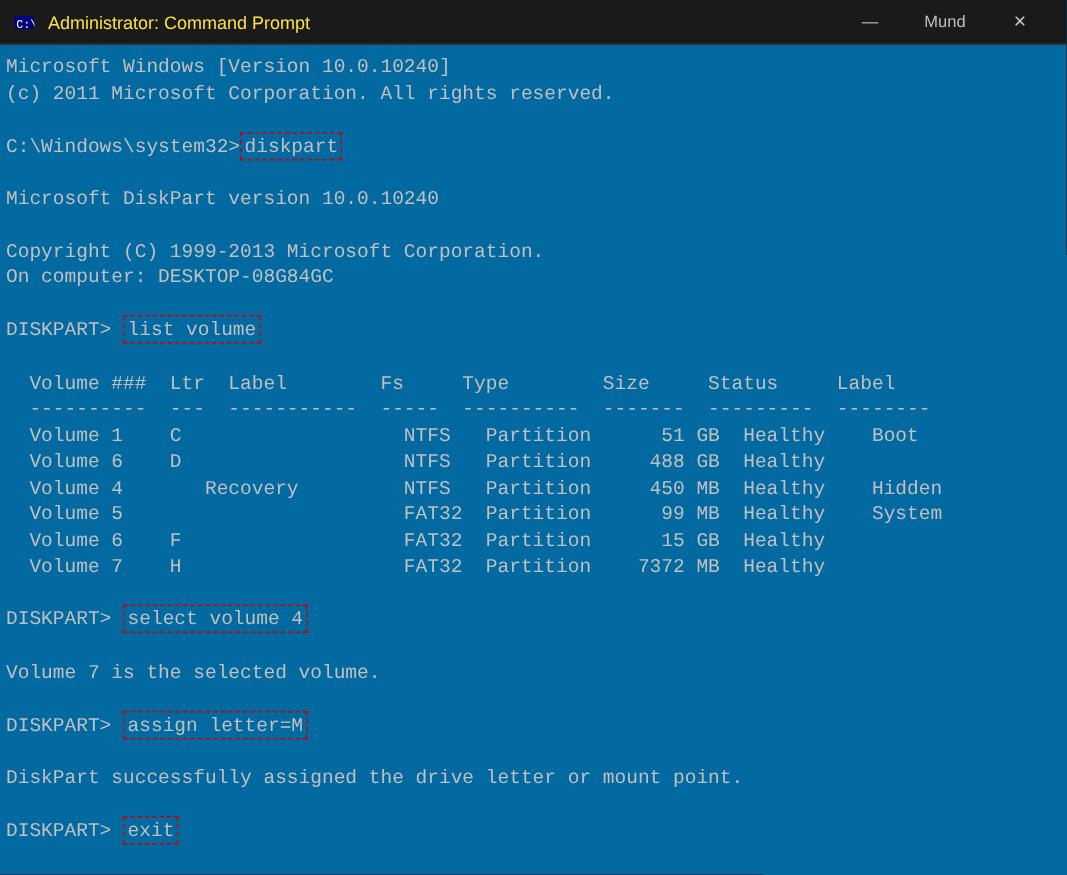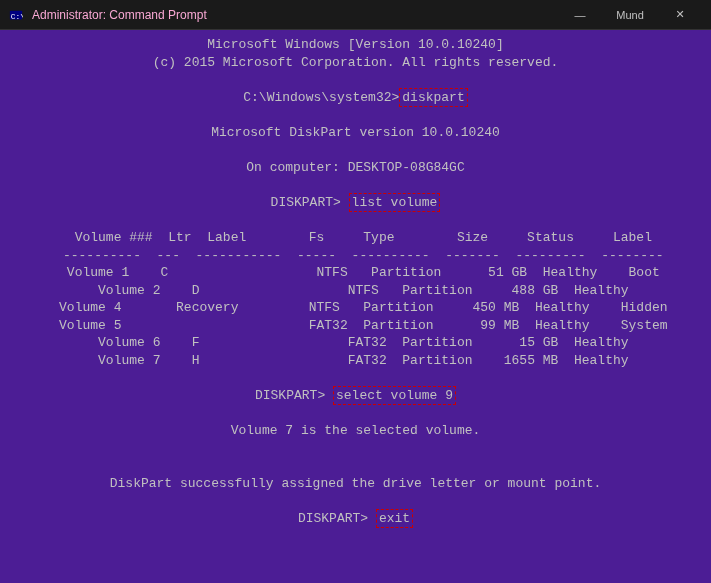--- a/index.html
+++ b/index.html
@@ -35,21 +35,21 @@
       background: #1a1a1a;
       display: flex;
       align-items: center;
       justify-content: center;
     }
     .titlebar-icon svg {
       width: 14px;
       height: 14px;
     }
     .titlebar-title {
-      color: #f9a8d4;
+      color: #fde047;
       font-size: 12px;
       font-family: 'Segoe UI', sans-serif;
     }
     .titlebar-controls {
       display: flex;
       align-items: center;
       gap: 4px;
     }
     .titlebar-btn {
       width: 46px;
@@ -60,27 +60,26 @@
       cursor: pointer;
       font-size: 11px;
       color: #c0c0c0;
       font-family: 'Segoe UI', sans-serif;
     }
 
     
     .terminal {
       width: 100%;
       height: calc(100% - 30px);
-      background: #4c1d95;
-      padding: 6px 24px;
+      background: #0369a1;
+      padding: 6px 4px;
       overflow: hidden;
       color: #c0c0c0;
       font-size: 13px;
       line-height: 1.35;
-      text-align: center;
     }
 
     .line {
       white-space: pre;
       display: block;
     }
 
     .highlight-box {
       display: inline;
       border: 1px dashed #cc0000;
@@ -105,41 +104,43 @@
   </div>
   <div class="titlebar-controls">
     <div class="titlebar-btn">—</div>
     <div class="titlebar-btn">Mund</div>
     <div class="titlebar-btn close">✕</div>
   </div>
 </div>
 
 <div class="terminal">
   <span class="line">Microsoft Windows [Version 10.0.10240]</span>
-  <span class="line">(c) 2015 Microsoft Corporation. All rights reserved.</span>
+  <span class="line">(c) 2011 Microsoft Corporation. All rights reserved.</span>
   <span class="line">&nbsp;</span>
   <span class="line"><span>C:\Windows\system32&gt;</span><span class="highlight-box">diskpart</span></span>
   <span class="line">&nbsp;</span>
   <span class="line">Microsoft DiskPart version 10.0.10240</span>
   <span class="line">&nbsp;</span>
+  <span class="line">Copyright (C) 1999-2013 Microsoft Corporation.</span>
   <span class="line">On computer: DESKTOP-08G84GC</span>
   <span class="line">&nbsp;</span>
   <span class="line"><span>DISKPART&gt; </span><span class="highlight-box">list volume</span></span>
   <span class="line">&nbsp;</span>
   <span class="line">  Volume ###  Ltr  Label        Fs     Type        Size     Status     Label</span>
   <span class="line">  ----------  ---  -----------  -----  ----------  -------  ---------  --------</span>
   <span class="line">  Volume 1    C                   NTFS   Partition      51 GB  Healthy    Boot</span>
-  <span class="line">  Volume 2    D                   NTFS   Partition     488 GB  Healthy</span>
+  <span class="line">  Volume 6    D                   NTFS   Partition     488 GB  Healthy</span>
   <span class="line">  Volume 4       Recovery         NTFS   Partition     450 MB  Healthy    Hidden</span>
   <span class="line">  Volume 5                        FAT32  Partition      99 MB  Healthy    System</span>
   <span class="line">  Volume 6    F                   FAT32  Partition      15 GB  Healthy</span>
-  <span class="line">  Volume 7    H                   FAT32  Partition    1655 MB  Healthy</span>
+  <span class="line">  Volume 7    H                   FAT32  Partition    7372 MB  Healthy</span>
   <span class="line">&nbsp;</span>
-  <span class="line"><span>DISKPART&gt; </span><span class="highlight-box">select volume 9</span></span>
+  <span class="line"><span>DISKPART&gt; </span><span class="highlight-box">select volume 4</span></span>
   <span class="line">&nbsp;</span>
   <span class="line">Volume 7 is the selected volume.</span>
   <span class="line">&nbsp;</span>
+  <span class="line"><span>DISKPART&gt; </span><span class="highlight-box">assign letter=M</span></span>
   <span class="line">&nbsp;</span>
   <span class="line">DiskPart successfully assigned the drive letter or mount point.</span>
   <span class="line">&nbsp;</span>
   <span class="line"><span>DISKPART&gt; </span><span class="highlight-box">exit</span></span>
 
 </div>
 
 </body></html>

